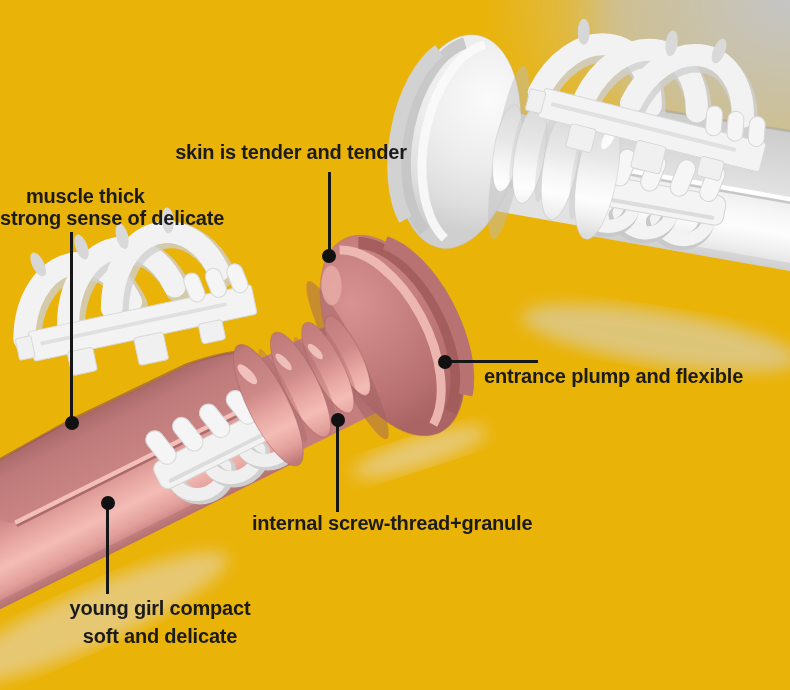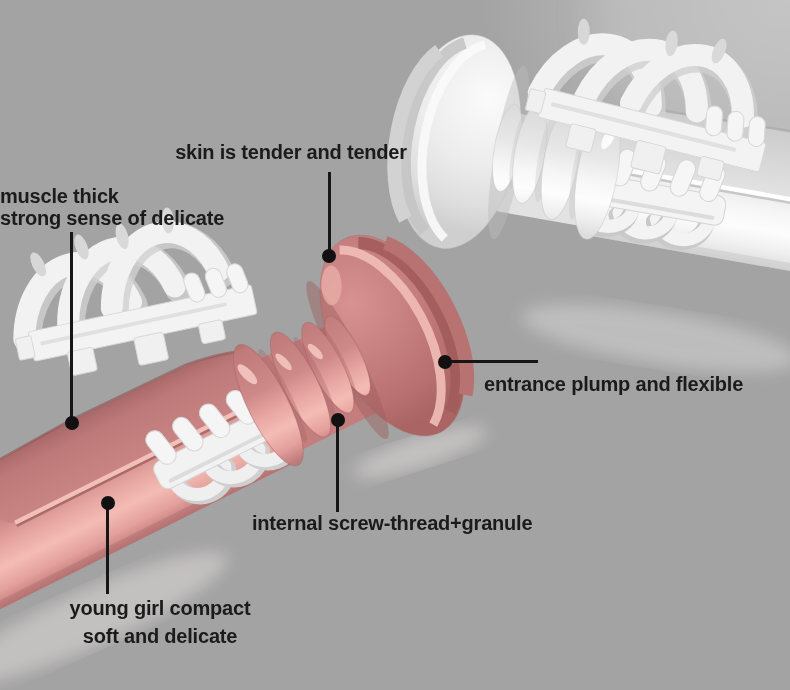--- a/index.html
+++ b/index.html
@@ -1,38 +1,38 @@
 <!DOCTYPE html>
 <html><head>
 <meta charset="utf-8">
 <style>
   html,body { margin:0; padding:0; background:#ffffff; }
   #stage {
     position:relative; width:790px; height:690px; overflow:hidden;
-    background:#a3a3a3;
+    background:#eab308;
     font-family:"Liberation Sans", sans-serif;
   }
   #bg-wash {
     position:absolute; inset:0;
     background:radial-gradient(ellipse 430px 330px at 100% 0%, #c9c9c9 0%, rgba(201,201,201,0.55) 35%, rgba(201,201,201,0) 72%);
   }
   #render-svg { position:absolute; left:0; top:0; }
   .callout {
     position:absolute; color:#1b1b1b; font-weight:700; font-size:20px;
     letter-spacing:-0.2px; line-height:1.1; white-space:nowrap;
   }
   .callout .cl2 { display:block; }
   .leader { position:absolute; background:#161616; }
   .dot { position:absolute; width:14px; height:14px; border-radius:50%; background:#111111; }
 
   
   #c-skin    { left:170px; top:141px; width:242px; text-align:center; }
   #c-muscle  { left:0px;   top:185px; width:240px; line-height:22px; }
-  #c-muscle .cl1 { display:block; }
-  #c-entrance{ left:484px; top:373px; }
+  #c-muscle .cl1 { display:block; padding-left:26px; }
+  #c-entrance{ left:484px; top:365px; }
   #c-internal{ left:252px; top:512px; }
   #c-young   { left:62px;  top:594px; width:196px; text-align:center; line-height:28px; }
 
   #ln-skin     { left:328px; top:172px; width:3px;  height:82px; }
   #ln-muscle   { left:70px;  top:232px; width:3px;  height:186px; }
   #ln-entrance { left:448px; top:360px; width:90px; height:3px; }
   #ln-internal { left:336px; top:425px; width:3px;  height:87px; }
   #ln-young    { left:106px; top:507px; width:3px;  height:87px; }
 
   #dot-skin     { left:322px; top:249px; }

